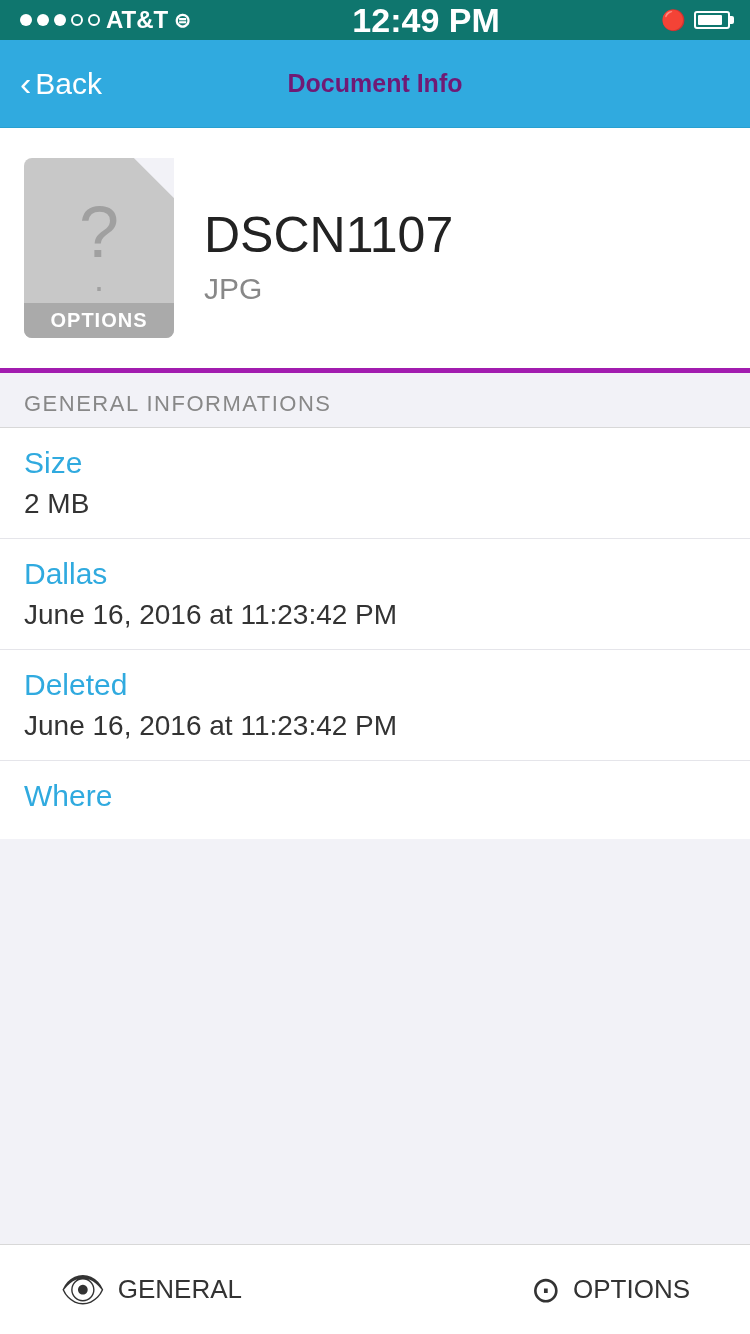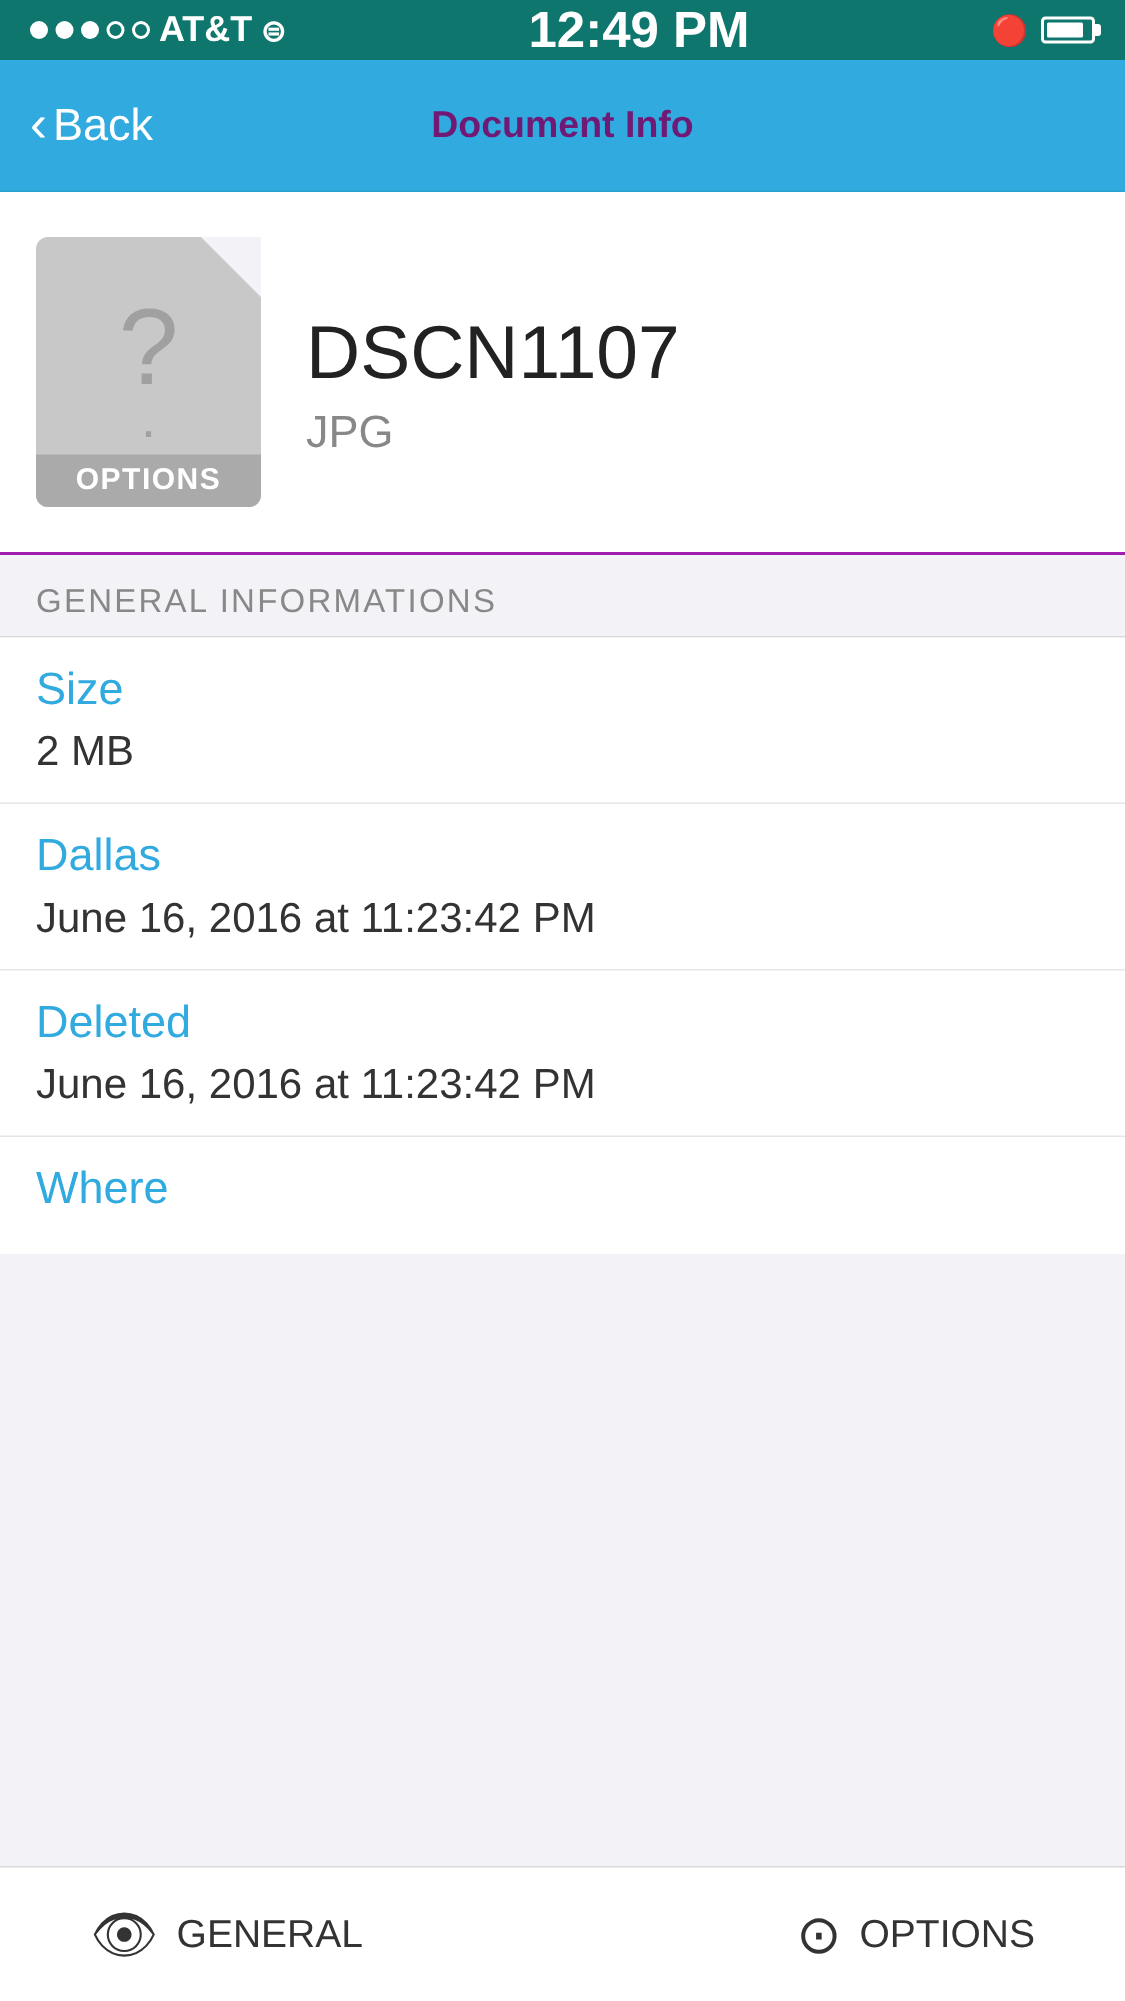--- a/index.html
+++ b/index.html
@@ -181,21 +181,21 @@
     }
 
     
     .section-header {
       background: #f2f2f7;
       padding: 18px 24px 10px;
       font-size: 22px;
       color: #888;
       letter-spacing: 1.5px;
       font-weight: 500;
-      border-top: 2px solid #a21caf;
+      border-top: 5px solid #a21caf;
       border-bottom: 1px solid #d8d8d8;
     }
 
     
     .info-section {
       background: white;
     }
     .info-row {
       padding: 18px 24px;
       border-bottom: 1px solid #e5e5ea;

